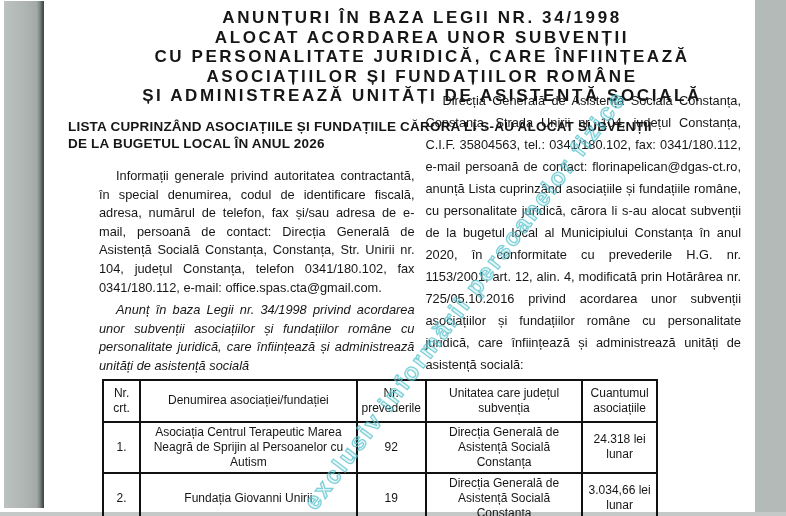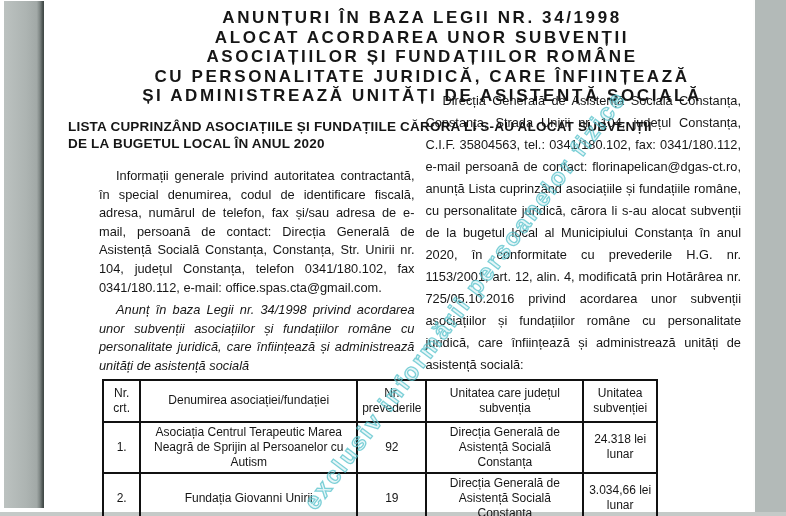--- a/index.html
+++ b/index.html
@@ -70,28 +70,28 @@
 
 <div class="strip-left"></div>
 <div class="strip-right"></div>
 <div class="strip-bottom"></div>
 
 <div class="content">
 
   <div class="title">
     <div>ANUNȚURI ÎN BAZA LEGII NR. 34/1998</div>
     <div>ALOCAT ACORDAREA UNOR SUBVENȚII</div>
+    <div>CU PERSONALITATE JURIDICĂ, CARE ÎNFIINȚEAZĂ</div>
     <div>ASOCIAȚIILOR ȘI FUNDAȚIILOR ROMÂNE</div>
-    <div>CU PERSONALITATE JURIDICĂ, CARE ÎNFIINȚEAZĂ</div>
     <div>ȘI ADMINISTREAZĂ UNITĂȚI DE ASISTENȚĂ SOCIALĂ</div>
   </div>
 
   <div class="subtitle">
     <div>LISTA CUPRINZÂND ASOCIAȚIILE ȘI FUNDAȚIILE CĂRORA LI S-AU ALOCAT SUBVENȚII</div>
-    <div>DE LA BUGETUL LOCAL ÎN ANUL 2020</div>
+    <div>DE LA BUGETUL LOCAL ÎN ANUL 2026</div>
   </div>
 
   <div class="columns">
     <div class="col col-left">
       <p class="para1">Informații generale privind autoritatea contractantă, în special denumirea, codul de identificare fiscală, adresa, numărul de telefon, fax și/sau adresa de e-mail, persoană de contact: Direcția Generală de Asistență Socială Constanța, Constanța, Str. Unirii nr. 104, județul Constanța, telefon 0341/180.102, fax 0341/180.112, e-mail: office.spas.cta@gmail.com.</p>
       <p class="para2">Anunț în baza Legii nr. 34/1998 privind acordarea unor subvenții asociațiilor și fundațiilor române cu personalitate juridică, care înființează și administrează unități de asistență socială</p>
     </div>
     <div class="col col-right">
       <p>Direcția Generală de Asistență Socială Constanța, Constanța, Strada Unirii nr. 104, județul Constanța, C.I.F. 35804563, tel.: 0341/180.102, fax: 0341/180.112, e-mail persoană de contact: florinapelican@dgas-ct.ro, anunță Lista cuprinzând asociațiile și fundațiile române, cu personalitate juridică, cărora li s-au alocat subvenții de la bugetul local al Municipiului Constanța în anul 2020, în conformitate cu prevederile H.G. nr. 1153/2001, art. 12, alin. 4, modificată prin Hotărârea nr. 725/05.10.2016 privind acordarea unor subvenții asociațiilor și fundațiilor române cu personalitate juridică, care înființează și administrează unități de asistență socială:</p>
     </div>
@@ -104,21 +104,21 @@
         <col style="width:70px">
         <col style="width:192px">
         <col style="width:78px">
     </colgroup>
     <thead>
       <tr>
         <th>Nr. crt.</th>
         <th>Denumirea asociației/fundației</th>
         <th>Nr. prevederile</th>
         <th>Unitatea care județul subvenția</th>
-        <th>Unitatea subvenției</th>
+        <th>Cuantumul asociațiile</th>
       </tr>
     </thead>
     <tbody>
       <tr class="r1">
         <td>1.</td>
         <td>Asociația Centrul Terapeutic Marea Neagră de Sprijin al Persoanelor cu Autism</td>
         <td>92</td>
         <td>Direcția Generală de Asistență Socială Constanța</td>
         <td>24.318 lei lunar</td>
       </tr>

